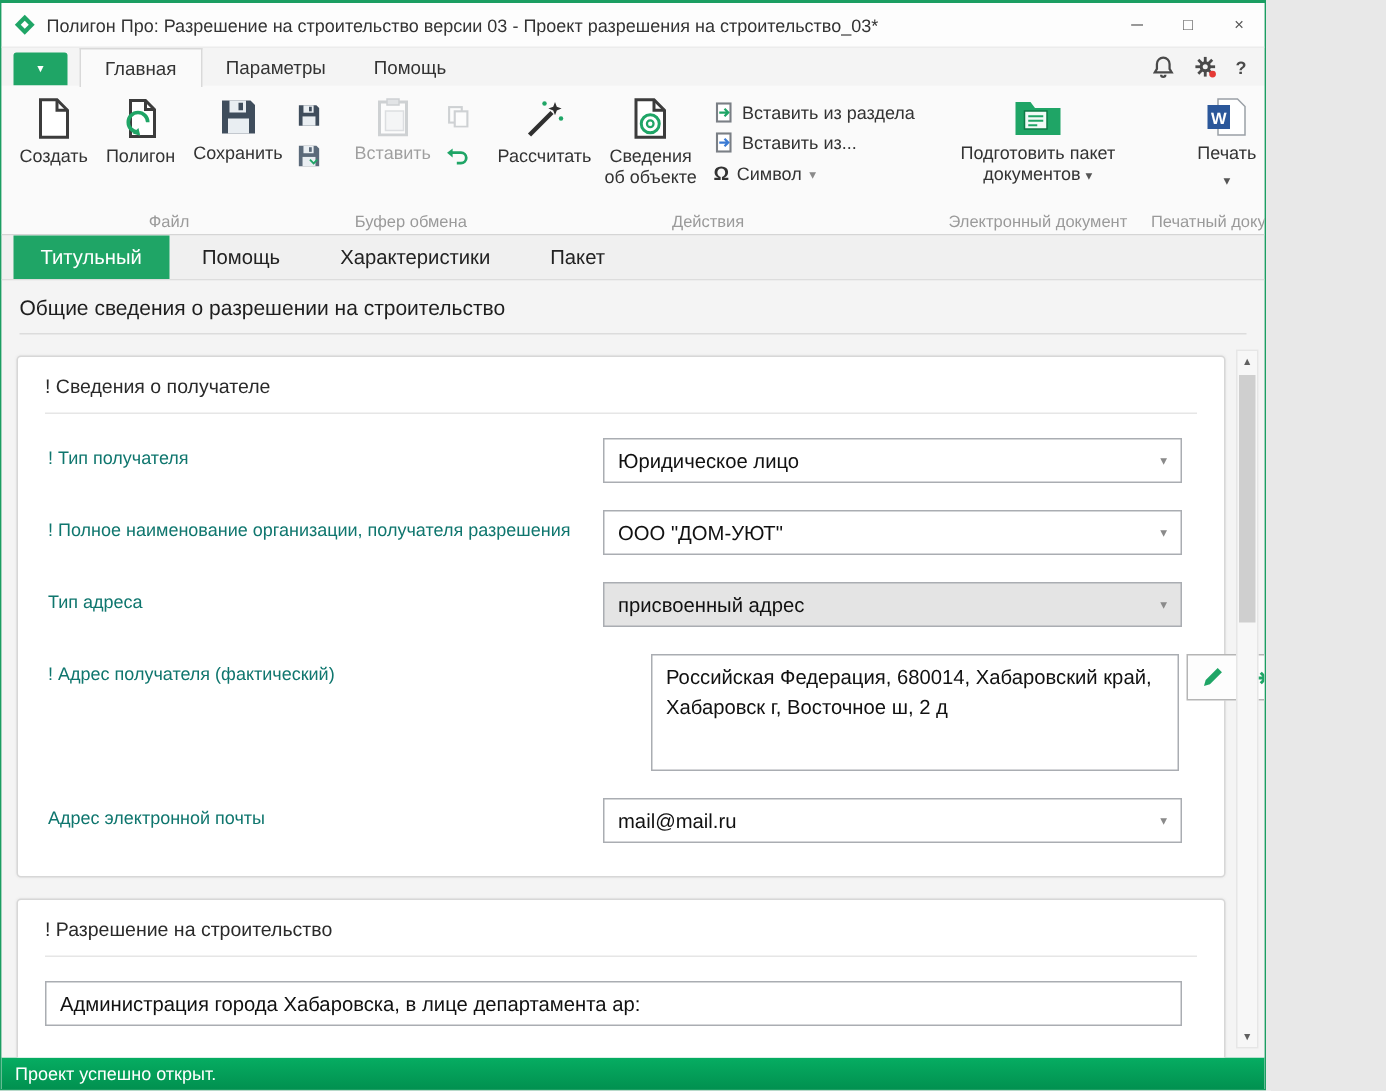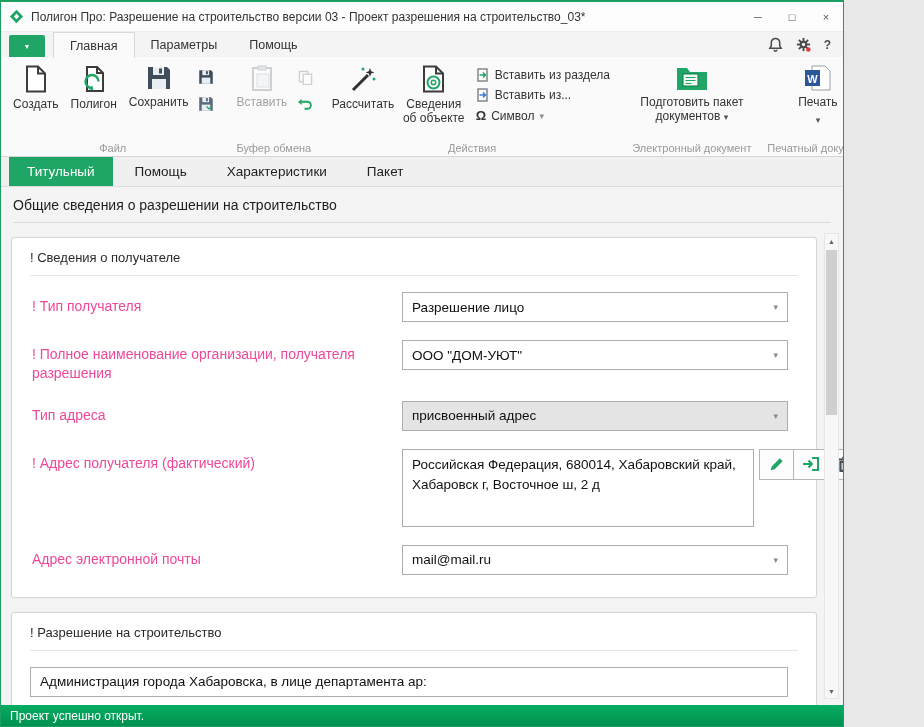--- a/index.html
+++ b/index.html
@@ -45,27 +45,27 @@
   .doctabs { height:30px; min-height:30px; background:#f0f0f0; display:flex; align-items:stretch; padding-left:8px; gap:4px; border-bottom:1px solid #ddd; }
   .dtab { padding:0 18px; display:flex; align-items:center; font-size:13.5px; color:#222; }
   .dtab.active { background:#1fa566; color:#fff; }
 
   
   .content { flex:1; position:relative; background:#f4f4f4; overflow:hidden; }
   .page-header { margin:10px 12px 0; padding-bottom:9px; border-bottom:1px solid #dcdcdc; font-size:14px; color:#1e1e1e; }
   .groupbox { background:#fff; border:1px solid #d7d7d7; border-radius:3px; margin:14px 26px 0 10px; padding:12px 18px 4px; box-shadow:0 0 2px rgba(0,0,0,.05); }
   .gtitle { font-size:13px; color:#2a2a2a; padding-bottom:10px; border-bottom:1px solid #e6e6e6; margin-bottom:16px; }
   .frow { display:flex; margin-bottom:18px; }
-  .flabel { width:372px; min-width:372px; font-size:14px; color:#ec4899; line-height:1.35; padding:5px 20px 0 2px; }
+  .flabel { width:372px; min-width:372px; font-size:12px; color:#0f766e; line-height:1.35; padding:5px 20px 0 2px; }
   .fctrl { flex:1; padding-right:10px; }
   .select, .input { height:30px; border:1px solid #aaadb2; background:#fff; display:flex; align-items:center; padding:0 9px; font-size:13.5px; color:#111; }
   .select .sel-text, .input .in-text { flex:1; white-space:nowrap; overflow:hidden; }
   .select.disabled { background:#e4e4e4; }
   .addr-wrap { display:flex; align-items:flex-start; }
-  .textarea { width:352px; height:78px; border:1px solid #aaadb2; background:#fff; padding:5px 9px; font-size:13.5px; line-height:1.5; color:#111; overflow:hidden; }
+  .textarea { width:352px; height:78px; border:1px solid #aaadb2; background:#fff; padding:5px 9px; font-size:13.5px; line-height:1.5; color:#111; overflow:hidden;margin-left:32px; }
   .btn-group { display:flex; margin-left:6px; }
   .tool-btn { width:35px; height:31px; border:1px solid #b5b5b5; background:#fdfdfd; display:flex; align-items:center; justify-content:center; margin-left:-1px; }
 
   
   .scrollbar { position:absolute; top:46px; right:4px; bottom:6px; width:15px; display:flex; flex-direction:column; background:#f7f7f7; border:1px solid #e6e6e6; }
   .sb-arrow { height:14px; display:flex; align-items:center; justify-content:center; font-size:7px; color:#606060; }
   .sb-track { flex:1; position:relative; }
   .sb-thumb { position:absolute; top:2px; left:1px; right:1px; height:165px; background:#cfcfcf; }
 
   
@@ -292,21 +292,21 @@
   <div class="content">
     <div class="page-header">Общие сведения о разрешении на строительство</div>
 
     <div class="groupbox">
       <div class="gtitle">! Сведения о получателе</div>
 
       <div class="frow">
         <div class="flabel">! Тип получателя</div>
         <div class="fctrl">
           <div class="select">
-            <span class="sel-text">Разрешение лицо</span>
+            <span class="sel-text">Юридическое лицо</span>
             <span class="chev">▾</span>
           </div>
         </div>
       </div>
 
       <div class="frow">
         <div class="flabel">! Полное наименование организации, получателя разрешения</div>
         <div class="fctrl">
           <div class="select">
             <span class="sel-text">ООО "ДОМ-УЮТ"</span>

